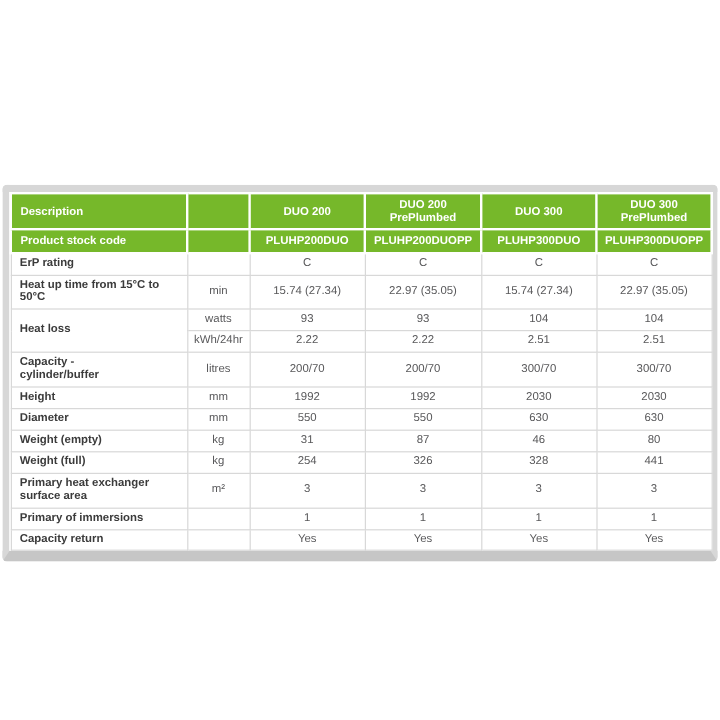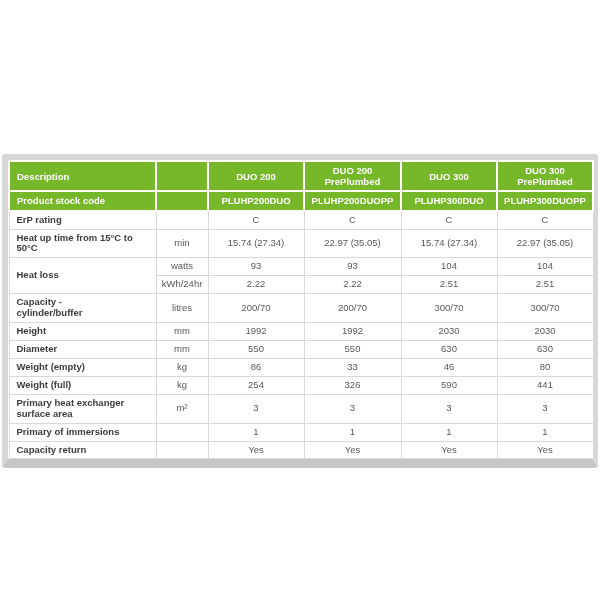--- a/index.html
+++ b/index.html
@@ -154,31 +154,31 @@
             <td class="label-cell">Diameter</td>
             <td class="unit-cell">mm</td>
             <td class="value-cell">550</td>
             <td class="value-cell">550</td>
             <td class="value-cell">630</td>
             <td class="value-cell">630</td>
           </tr>
           <tr>
             <td class="label-cell">Weight (empty)</td>
             <td class="unit-cell">kg</td>
-            <td class="value-cell">86</td>
-            <td class="value-cell">33</td>
+            <td class="value-cell">31</td>
+            <td class="value-cell">87</td>
             <td class="value-cell">46</td>
             <td class="value-cell">80</td>
           </tr>
           <tr>
             <td class="label-cell">Weight (full)</td>
             <td class="unit-cell">kg</td>
             <td class="value-cell">254</td>
             <td class="value-cell">326</td>
-            <td class="value-cell">590</td>
+            <td class="value-cell">328</td>
             <td class="value-cell">441</td>
           </tr>
           <tr>
             <td class="label-cell">Primary heat exchanger
 surface area</td>
             <td class="unit-cell">m²</td>
             <td class="value-cell">3</td>
             <td class="value-cell">3</td>
             <td class="value-cell">3</td>
             <td class="value-cell">3</td>

